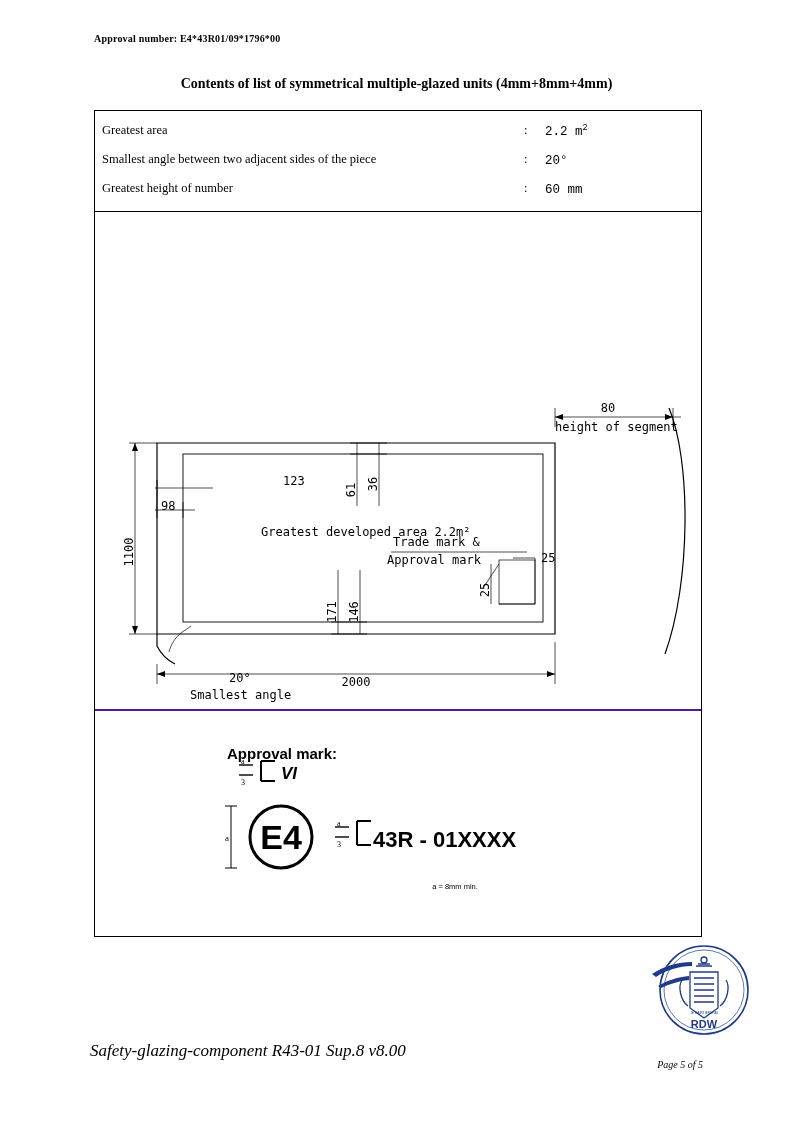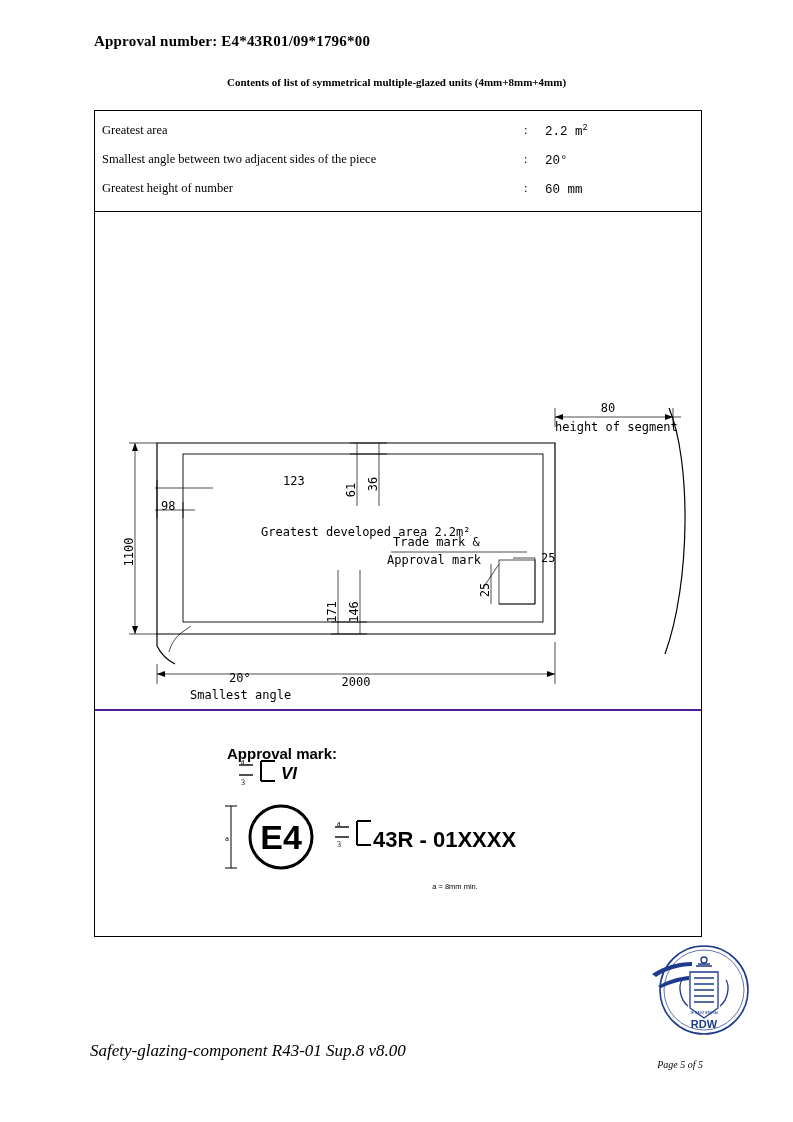--- a/index.html
+++ b/index.html
@@ -19,31 +19,31 @@
     position: absolute;
     left: 0; top: 0;
     width: 793px;
     height: 1122px;
   }
   
   .approval-number {
     position: absolute;
     left: 94px;
     top: 33px;
-    font-size: 15px;
+    font-size: 10px;
     font-weight: bold;
     letter-spacing: 0.2px;
   }
   .doc-title {
     position: absolute;
     left: 0;
     top: 76px;
     width: 793px;
     text-align: center;
-    font-size: 11px;
+    font-size: 14px;
     font-weight: bold;
   }
   
   .main-table {
     position: absolute;
     left: 94px;
     top: 110px;
     width: 608px;
     border: 1px solid #000;
     box-sizing: border-box;

